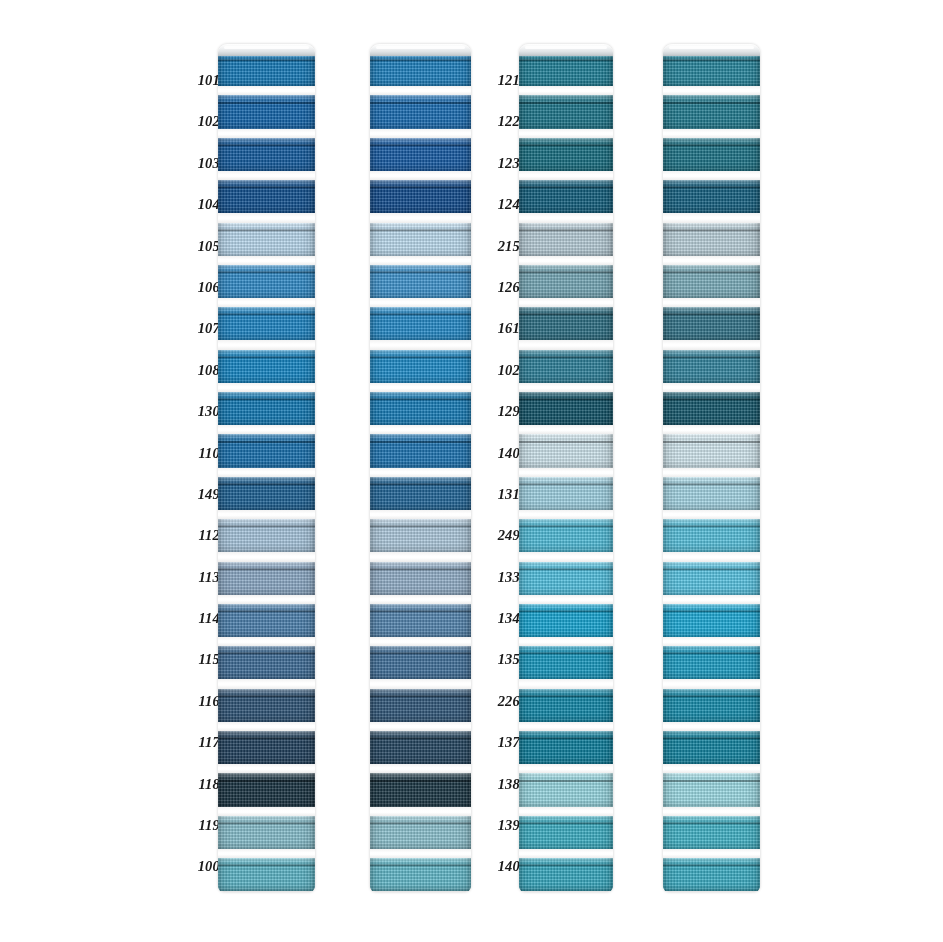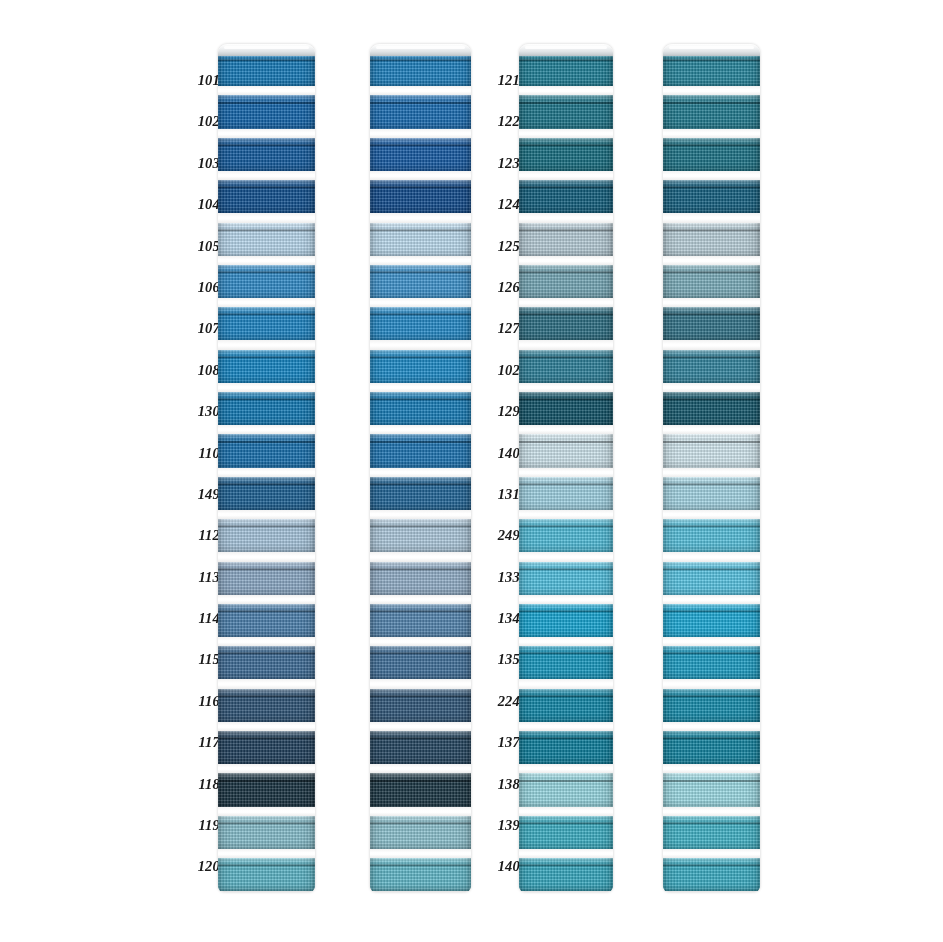--- a/index.html
+++ b/index.html
@@ -187,40 +187,40 @@
       <div class="swatch-label">110</div>
       <div class="swatch-label">149</div>
       <div class="swatch-label">112</div>
       <div class="swatch-label">113</div>
       <div class="swatch-label">114</div>
       <div class="swatch-label">115</div>
       <div class="swatch-label">116</div>
       <div class="swatch-label">117</div>
       <div class="swatch-label">118</div>
       <div class="swatch-label">119</div>
-      <div class="swatch-label">120</div>
+      <div class="swatch-label">100</div>
     </div>
 
   <div class="label-col c3" id="labels-3">
       <div class="swatch-label">121</div>
       <div class="swatch-label">122</div>
       <div class="swatch-label">123</div>
       <div class="swatch-label">124</div>
-      <div class="swatch-label">125</div>
+      <div class="swatch-label">215</div>
       <div class="swatch-label">126</div>
-      <div class="swatch-label">127</div>
+      <div class="swatch-label">161</div>
       <div class="swatch-label">102</div>
       <div class="swatch-label">129</div>
       <div class="swatch-label">140</div>
       <div class="swatch-label">131</div>
       <div class="swatch-label">249</div>
       <div class="swatch-label">133</div>
       <div class="swatch-label">134</div>
       <div class="swatch-label">135</div>
-      <div class="swatch-label">224</div>
+      <div class="swatch-label">226</div>
       <div class="swatch-label">137</div>
       <div class="swatch-label">138</div>
       <div class="swatch-label">139</div>
       <div class="swatch-label">140</div>
     </div>
 
   <div class="strip s1" id="strip-0">
     <div class="backing"></div>
     <div class="bands">
         <div class="gap" style="height: 9px;"></div>

